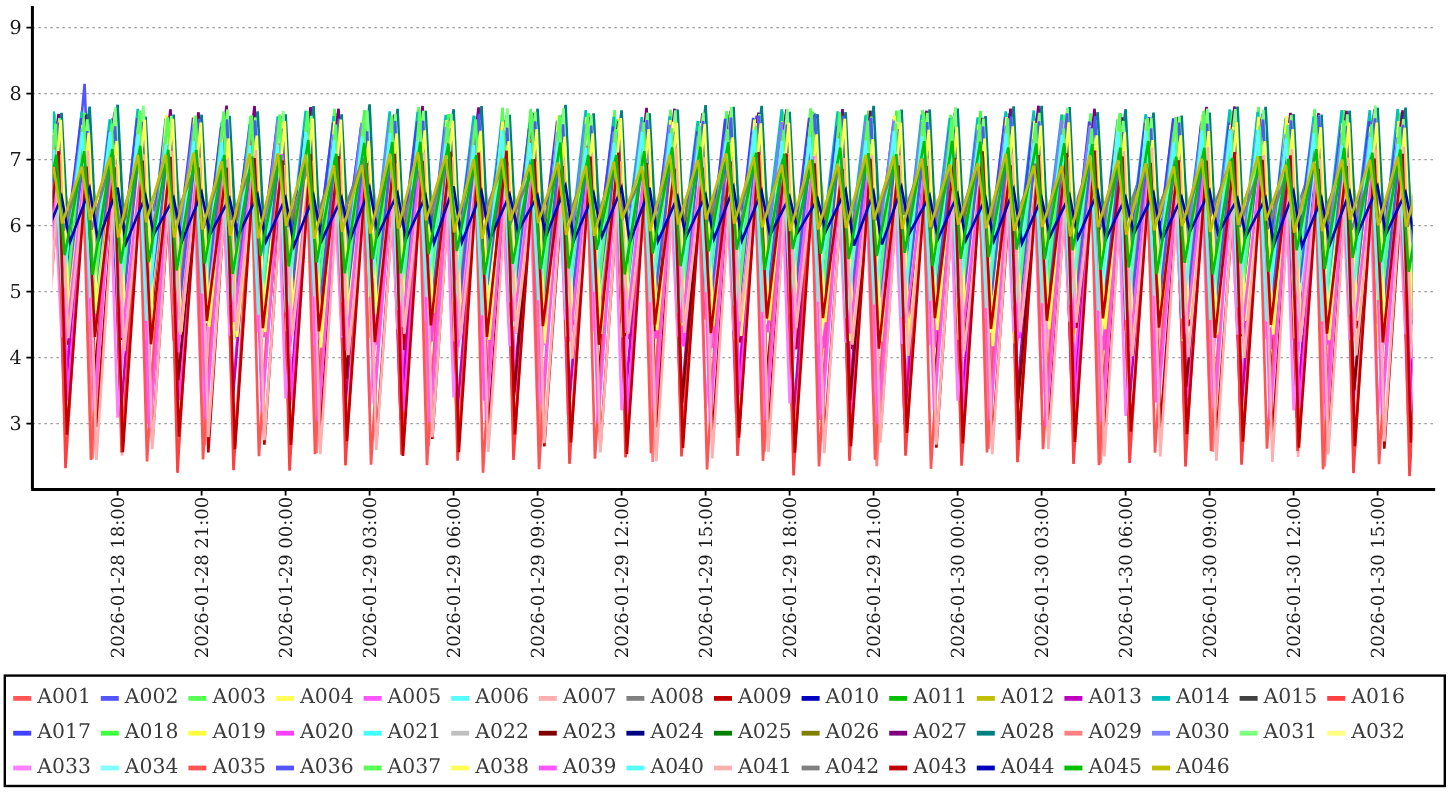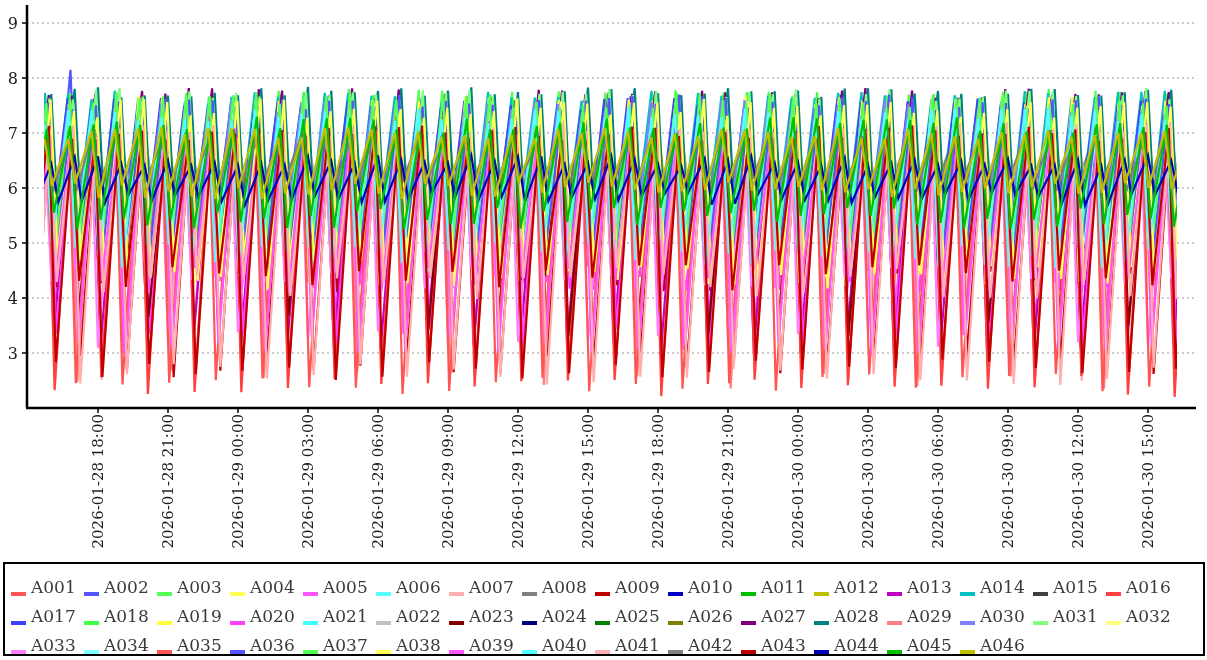--- a/index.html
+++ b/index.html
@@ -2,21 +2,21 @@
 <html><head>
 <meta charset="utf-8">
 <style>
   html,body{margin:0;padding:0;background:#fff;}
   body{width:1207px;height:660px;overflow:hidden;font-family:"DejaVu Serif",serif;}
   .stage{position:relative;width:1207px;height:660px;background:#fff;}
   #chart{position:absolute;left:0;top:0;}
   #legend{position:absolute;left:3px;top:562px;width:1192px;height:87px;
           border:2px solid #000;background:#fff;padding:3px 0 0 6px;
           display:flex;flex-wrap:wrap;align-content:flex-start;}
-  .lg-item{width:73px;height:29px;display:flex;align-items:flex-end;flex:0 0 auto;}
+  .lg-item{width:73px;height:29px;display:flex;align-items:center;flex:0 0 auto;}
   .lg-swatch{display:inline-block;width:15px;height:4px;margin-right:5px;flex:0 0 auto;}
   .lg-label{font-size:17px;color:#3a3a3a;line-height:1;white-space:nowrap;}
 </style>
 </head>
 <body>
 
 <div class="stage">
   <svg id="chart" width="1207" height="560" viewBox="0 0 1207 560">
       <line x1="27" y1="23" x2="1196" y2="23" stroke="#999999" stroke-width="1" stroke-dasharray="2 3"></line>
       <line x1="22" y1="23" x2="27" y2="23" stroke="#000000" stroke-width="1.5"></line>

